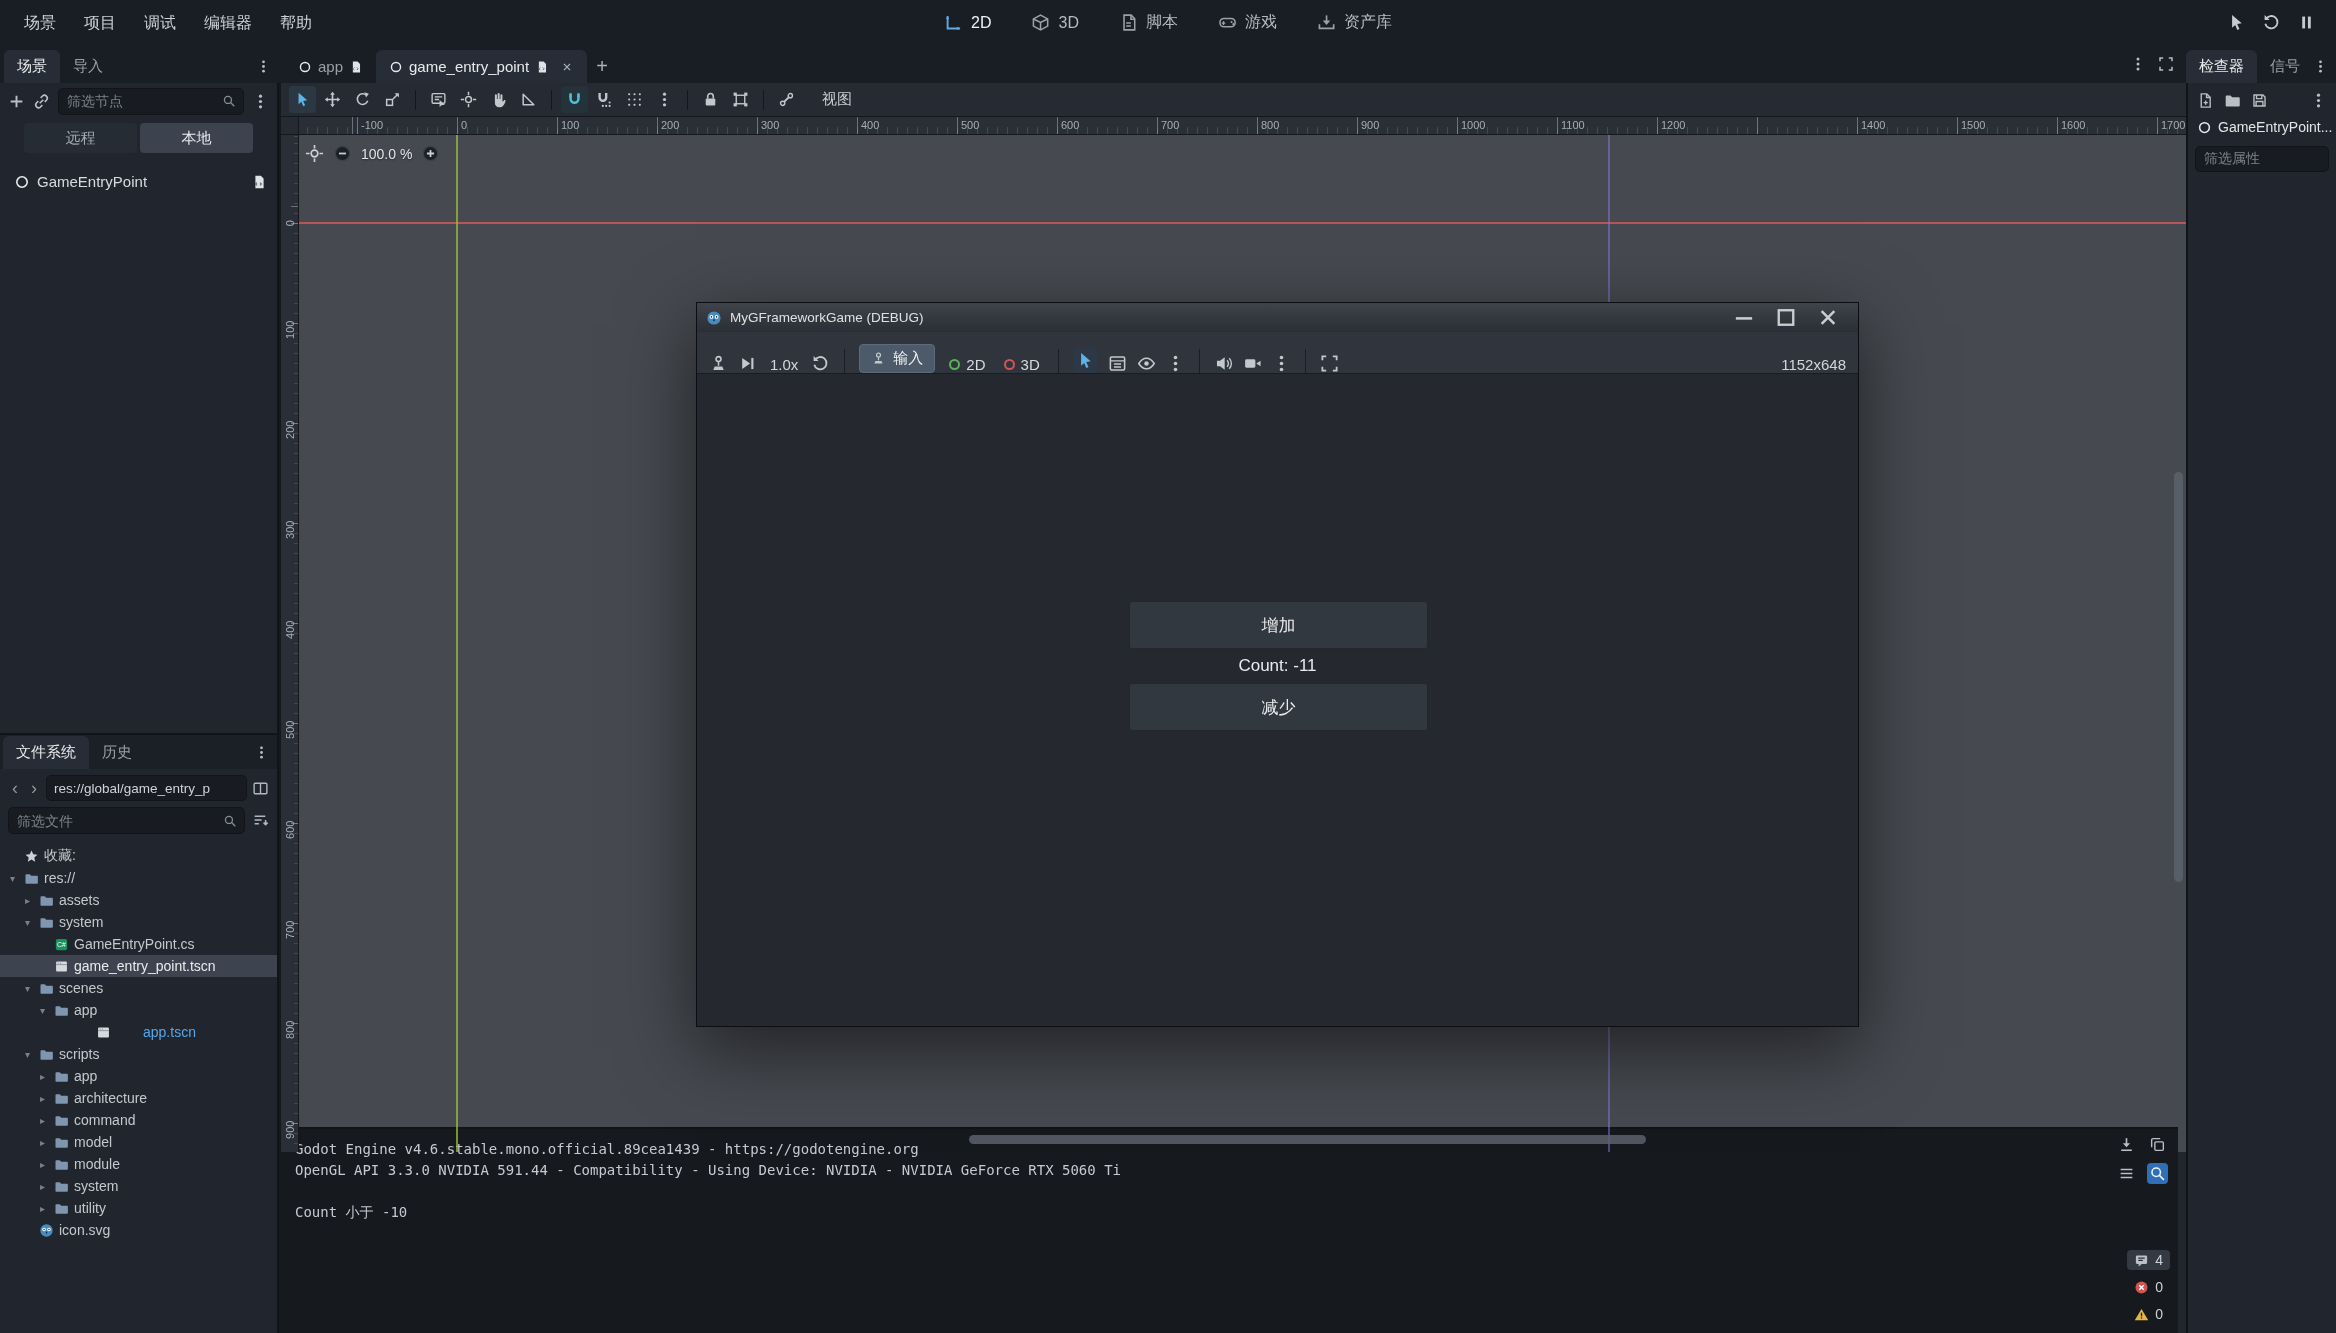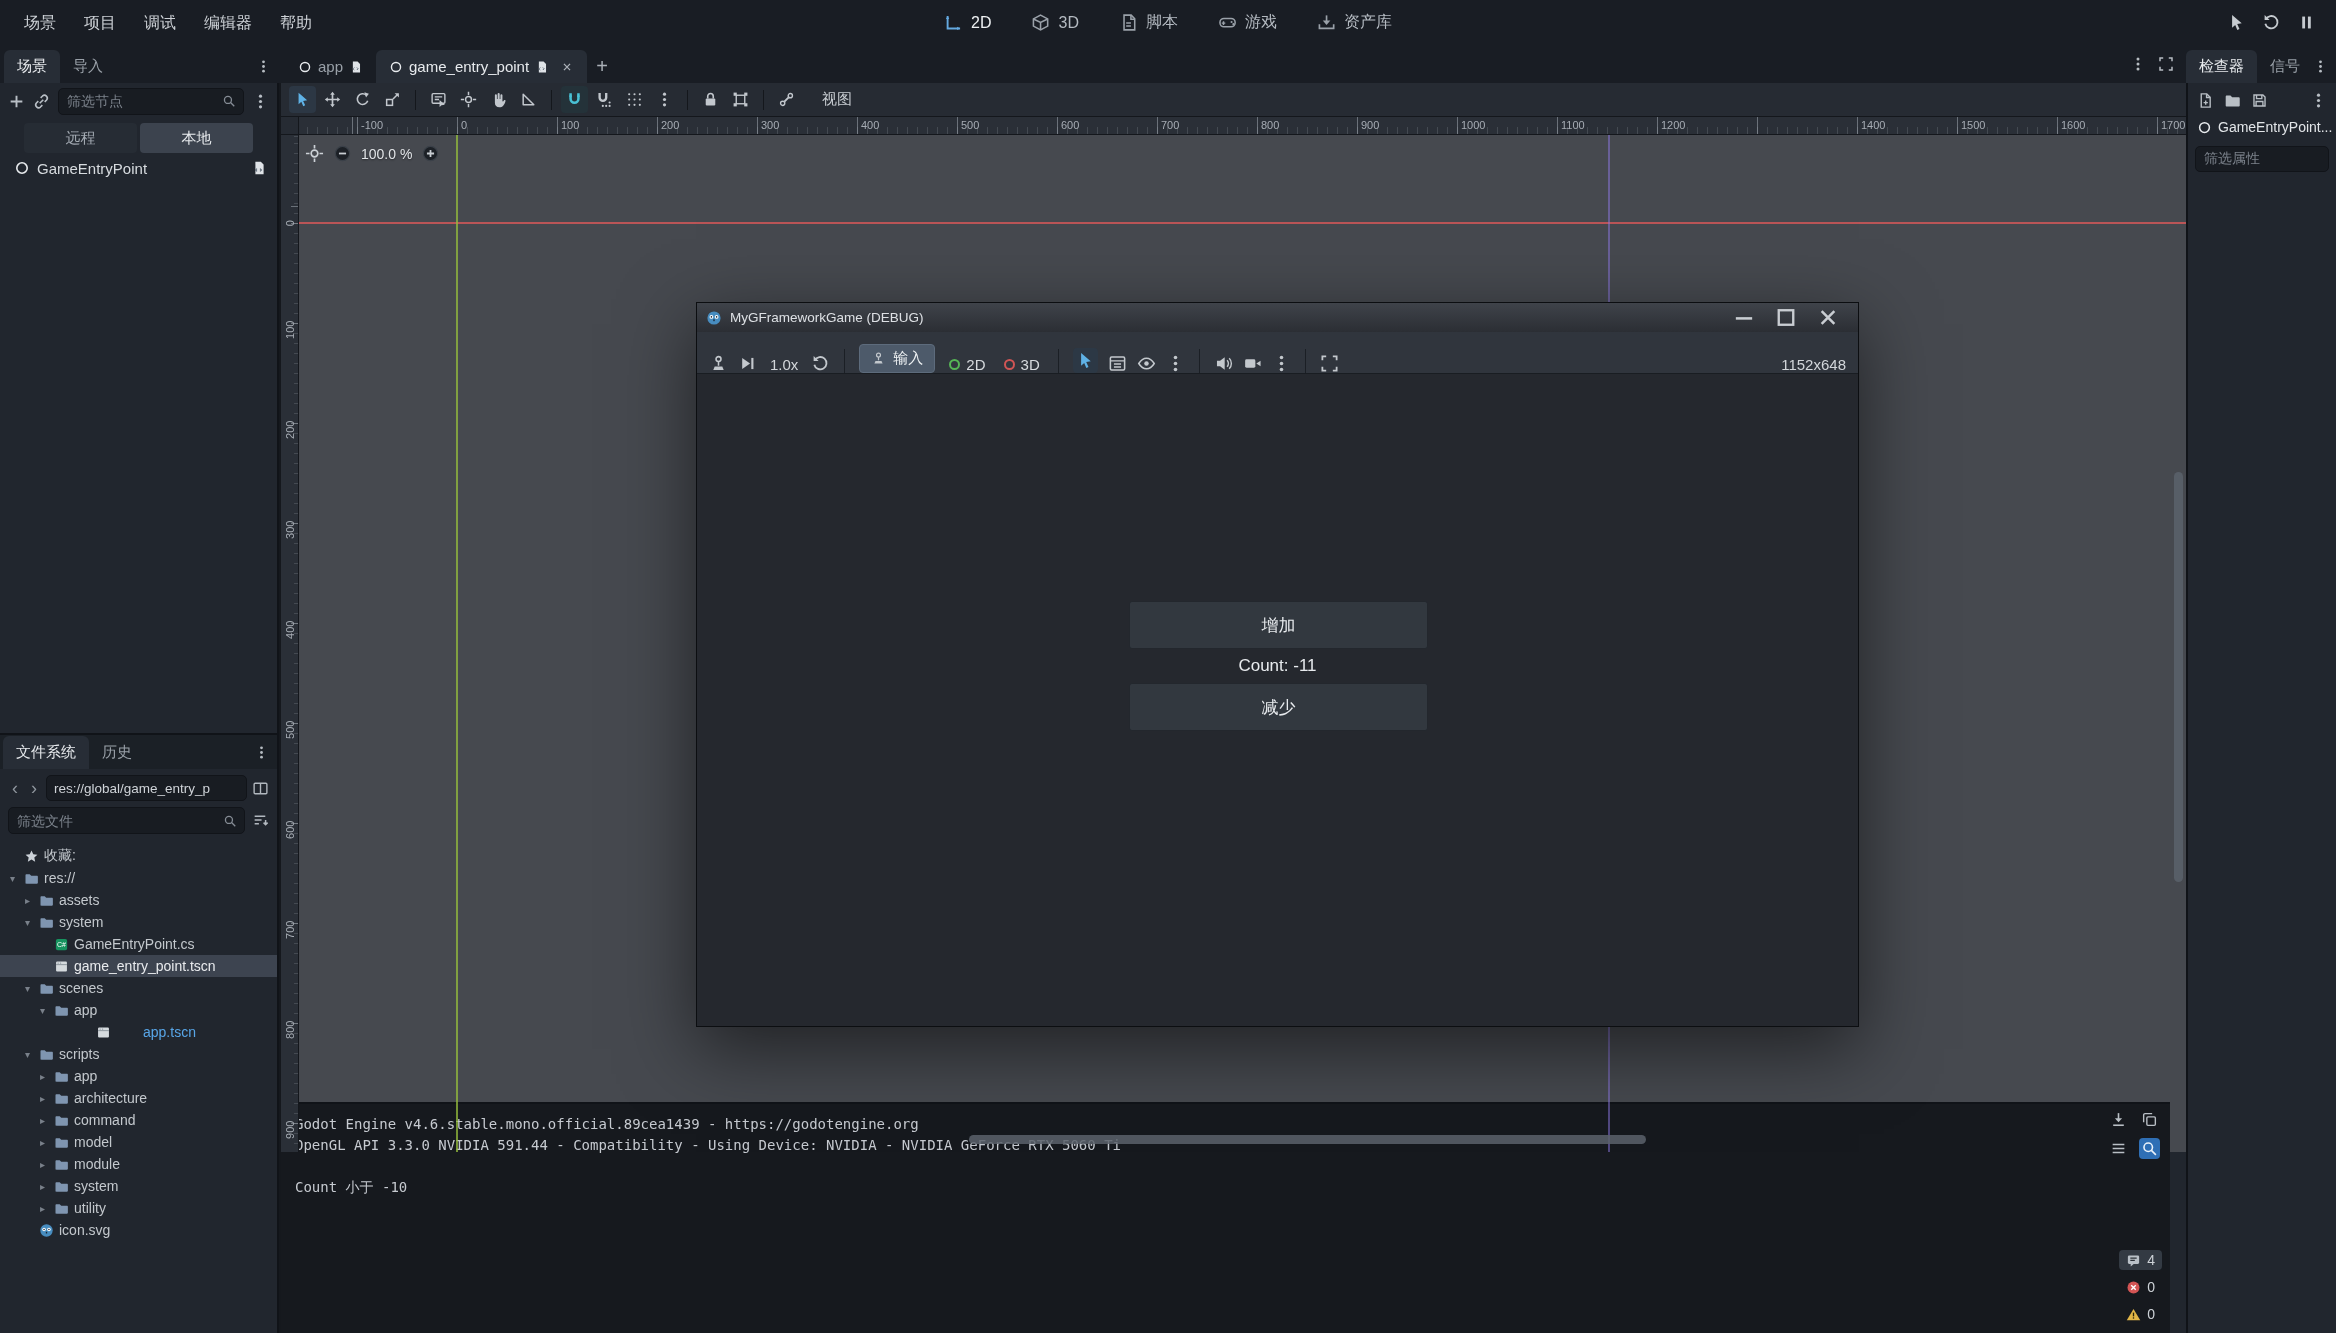--- a/index.html
+++ b/index.html
@@ -38,21 +38,21 @@
 #scene-dock{position:absolute;left:0;top:83px;width:279px;height:650px;background:#21262e;border-right:2px solid #101318}
 .dock-toolbar{display:flex;align-items:center;gap:8px;padding:6px 8px;height:36px}
 .dock-toolbar>span[data-icon]{width:17px;height:17px;color:#b9bfc6;flex:0 0 auto}
 .filter-input{flex:1;position:relative;height:27px;background:#181c22;border:1px solid #111419;border-radius:5px;display:flex;align-items:center;min-width:0}
 .filter-input input{flex:1;background:transparent;border:0;outline:0;color:#cfd3d8;font-size:14px;padding:0 8px;font-family:inherit;min-width:0}
 .filter-input input::placeholder{color:#7b828b}
 .filter-input .in-icon{width:14px;height:14px;color:#858c95;margin-right:7px;flex:0 0 auto}
 .rl-row{display:flex;gap:3px;padding:4px 24px 7px}
 .rl{flex:1;height:30px;border:0;border-radius:4px;background:#262c34;color:#a3aab2;font-size:15px;font-family:inherit}
 .rl.active{background:#3c434e;color:#e8ebee}
-.tree-row{display:flex;align-items:flex-start;gap:7px;height:30px;padding:0 10px 0 14px;font-size:15px;color:#d7dbdf}
+.tree-row{display:flex;align-items:flex-end;gap:7px;height:30px;padding:0 10px 0 14px;font-size:15px;color:#d7dbdf}
 .tree-row span[data-icon]{width:16px;height:16px;flex:0 0 auto}
 .tree-row .right{margin-left:auto}
 
 
 #fs-dock{position:absolute;left:0;top:733px;width:279px;bottom:0;background:#21262e;border-right:2px solid #101318;border-top:2px solid #101318;display:flex;flex-direction:column}
 .fs-tabs{display:flex;align-items:flex-end;height:34px;background:#1b2026;padding-left:3px}
 .fs-nav{display:flex;align-items:center;gap:5px;padding:6px 8px 3px}
 .fs-nav .nav{width:14px;height:22px;color:#8f969e;font-size:18px;display:flex;align-items:center;justify-content:center}
 .path-input{flex:1;height:26px;background:#181c22;border:1px solid #111419;border-radius:5px;color:#cfd3d8;font-size:13.5px;padding:0 7px;font-family:inherit;min-width:0}
 .fs-nav .split{width:17px;height:17px;color:#b2b8bf}
@@ -114,21 +114,21 @@
 .ring.g{border:2.5px solid #56b556}
 .ring.r{border:2.5px solid #d05555}
 .gw-res{margin-left:auto;font-size:15px;color:#d2d6da}
 .gw-content{flex:1;position:relative;background:#25282e}
 .gw-btn{position:absolute;left:432px;width:299px;height:48px;background:#32383f;border:1px solid #23272d;border-radius:3px;color:#e8ebee;font-size:17px;font-family:inherit}
 #btn-inc{top:227px}
 #btn-dec{top:309px}
 #count-label{position:absolute;left:0;right:0;top:282px;text-align:center;font-size:17px;color:#e8ebee}
 
 
-#output{position:absolute;left:0;right:16px;bottom:0;height:231px;background:#16191e;border-top:2px solid #101318;display:flex}
+#output{position:absolute;left:0;right:8px;bottom:0;height:206px;background:#16191e;border-top:2px solid #101318;display:flex}
 .out-lines{flex:1;padding:10px 14px;font-family:"DejaVu Sans Mono",monospace;font-size:14px;color:#c6cad0;line-height:21px;white-space:pre;overflow:hidden}
 .out-side{width:68px;padding:7px 8px 9px 0;display:flex;flex-direction:column;align-items:flex-end}
 .out-icons{display:grid;grid-template-columns:25px 25px;gap:10px 6px}
 .out-icons span{width:17px;height:17px;color:#b9bfc5;justify-self:center;align-self:center}
 .out-icons .active-blue-bg{background:#2f6fb5;border-radius:4px;color:#eaf2fa;padding:2px;width:21px;height:21px}
 .out-badges{margin-top:auto;display:flex;flex-direction:column;gap:7px;align-items:flex-end}
 .badge{display:flex;align-items:center;gap:6px;font-size:14px;color:#cdd2d7;padding:2px 7px;border-radius:4px}
 .badge.boxed{background:#333a43}
 .badge span[data-icon]{width:15px;height:15px}
 .badge b{font-weight:normal}

